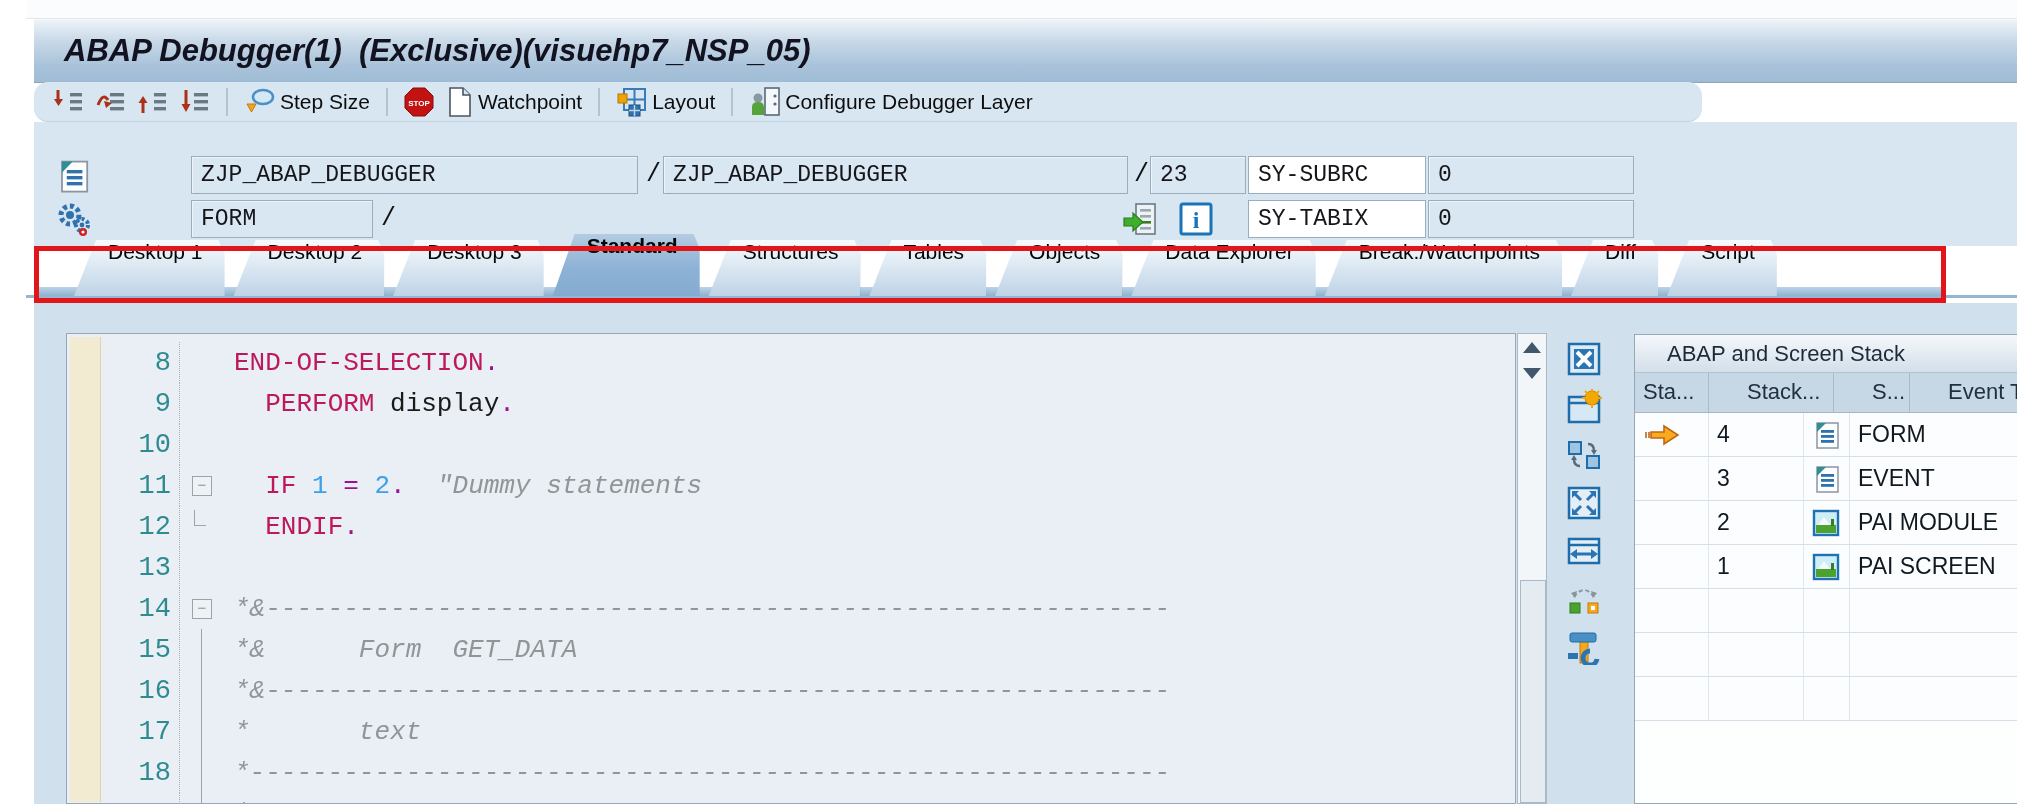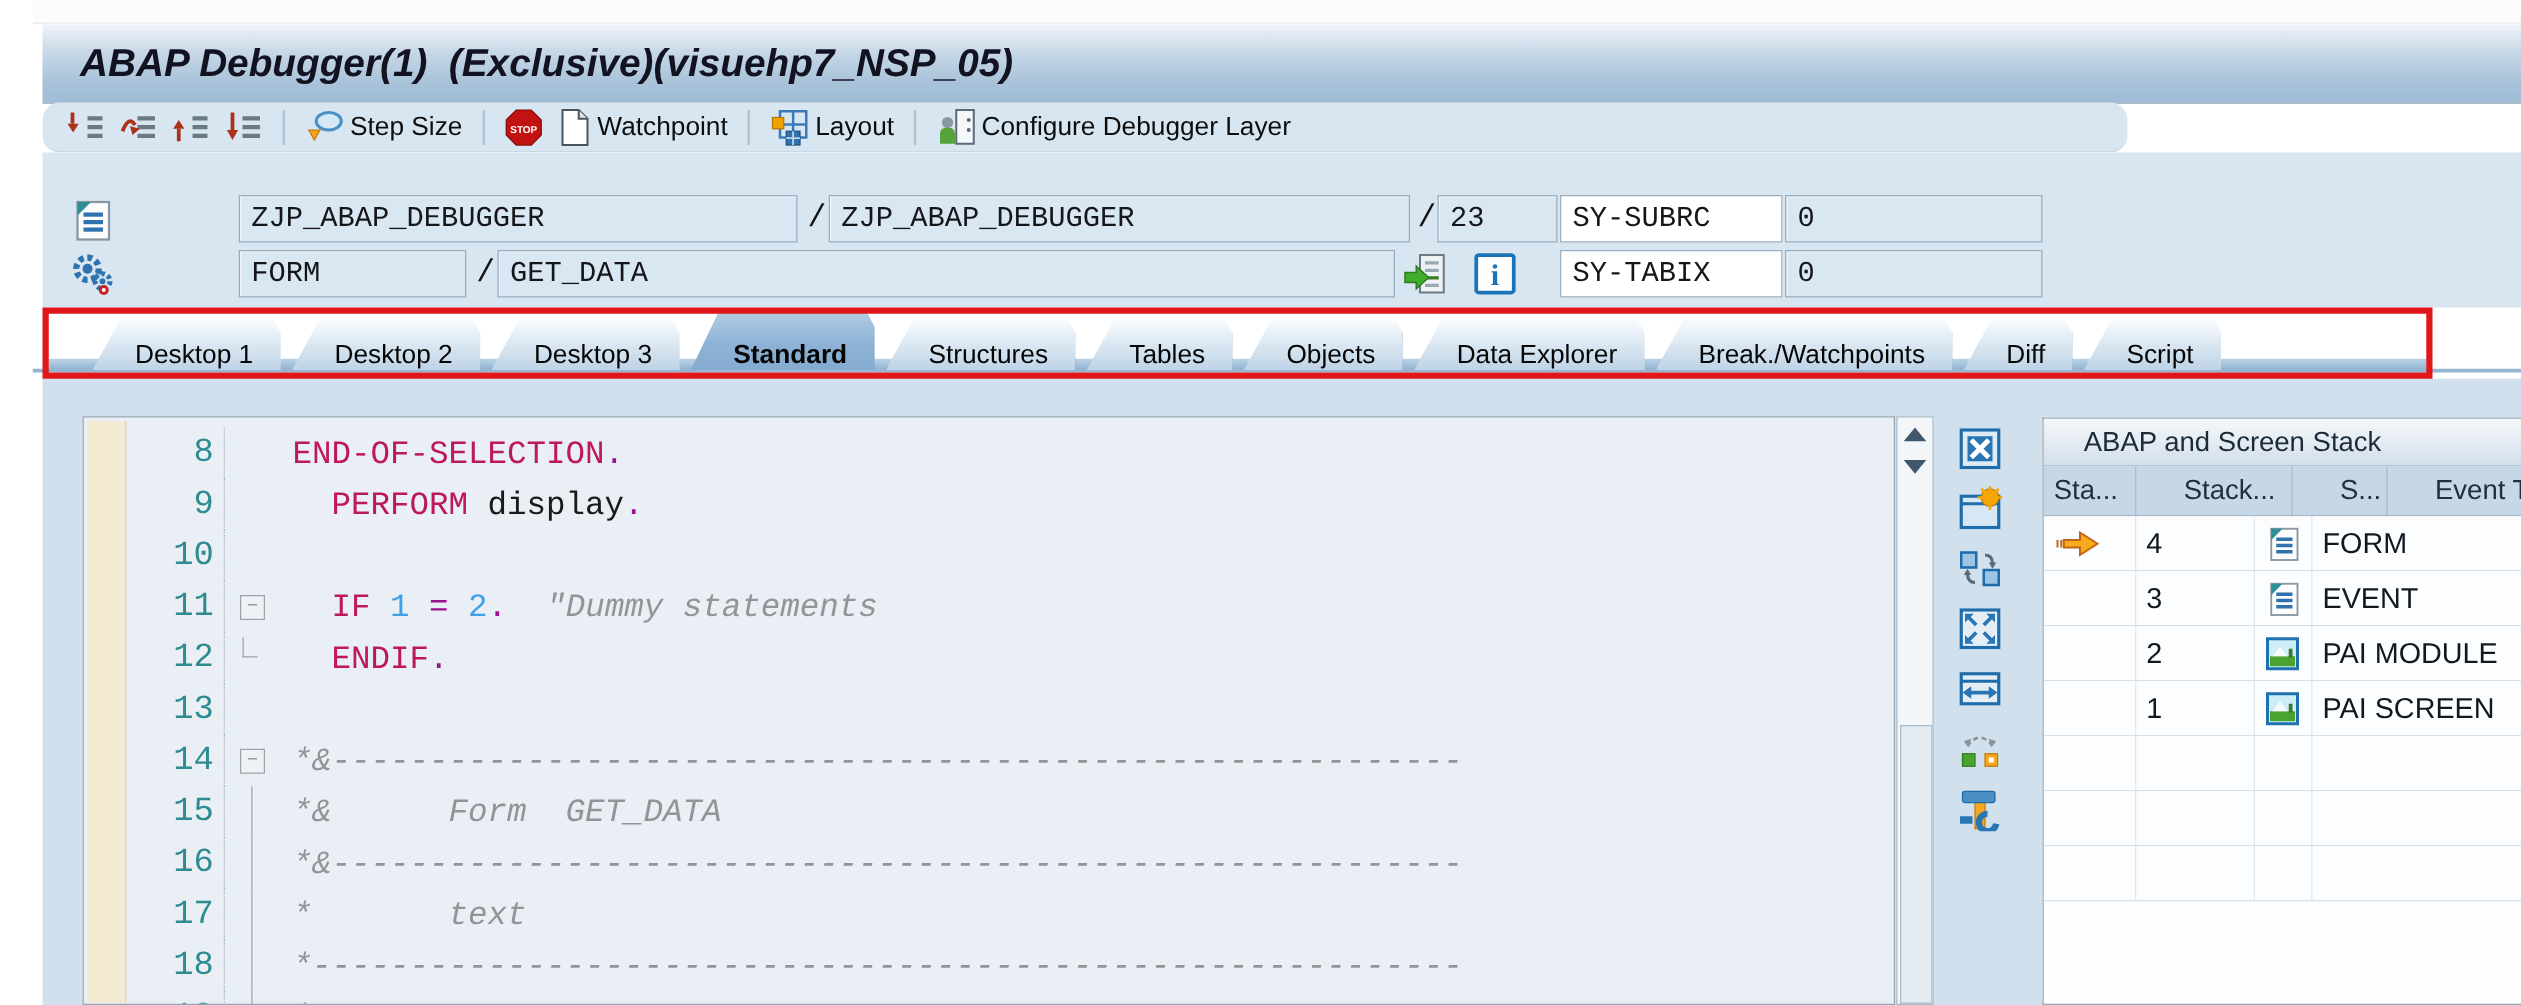--- a/index.html
+++ b/index.html
@@ -30,22 +30,22 @@
     box-shadow:inset 1px 1px 0 rgba(255,255,255,.55);}
   .field.white{background:#ffffff;}
   .slash{position:absolute;font-family:"Liberation Mono",monospace;font-size:25px;color:#111;}
   .ficon{position:absolute;width:36px;height:36px;}
 
   
   .tab-underline{left:0;top:295px;width:2017px;height:3px;background:#96b5d1;z-index:1;}
   .tabstrip-base{left:13px;top:287px;width:1902px;height:9px;
      background:linear-gradient(180deg,#bdd3e6,#8fb2d2);z-index:2;}
   .tabstrip{left:48px;top:250px;height:46px;display:flex;align-items:flex-end;z-index:3;}
-  .tab{position:relative;height:40px;margin-right:9px;padding:0 22px 0 34px;
-    display:flex;align-items:flex-end;font-size:21px;color:#050505;cursor:default;
+  .tab{position:relative;height:40px;margin-right:9px;padding:0 22px 16px 34px;
+    display:flex;align-items:flex-start;font-size:21px;color:#050505;cursor:default;
     background:linear-gradient(180deg,#f8fbfd 0%,#dde9f3 45%,#bed3e6 100%);
     clip-path:polygon(22px 0%,calc(100% - 6px) 0%,100% 25%,100% 100%,0% 100%);
     filter:drop-shadow(0 0 1px #7d96ac);}
   .tab.active{height:46px;background:linear-gradient(180deg,#b3cce2 0%,#8db2d5 55%,#84abd0 100%);font-weight:bold;}
   .redbox{left:8px;top:246px;width:1912px;height:57px;border:5px solid #e0161a;
     box-sizing:border-box;z-index:4;pointer-events:none;}
 
   
   .content-bg{left:8px;top:303px;width:2009px;height:501px;background:#d0e0ed;}
 
@@ -222,21 +222,20 @@
           <circle cx="14" cy="14" r="9" fill="none" stroke="#2f72ae" stroke-width="5" stroke-dasharray="4 3"></circle>
           <circle cx="14" cy="14" r="4" fill="#2f72ae"></circle>
           <circle cx="26" cy="24" r="6" fill="none" stroke="#2f72ae" stroke-width="4" stroke-dasharray="3 2.4"></circle>
           <circle cx="26" cy="24" r="2.4" fill="#2f72ae"></circle>
           <circle cx="27" cy="31" r="4" fill="#cc2222"></circle>
           <circle cx="27" cy="31" r="1.6" fill="#ffffff"></circle>
         </svg>
     </div>
     <div class="field" style="left:157px;top:78px;width:182px">FORM</div>
     <span class="slash" style="left:347px;top:82px">/</span>
-    <div class="field" style="left:364px;top:78px;width:718px">GET_DATA</div>
     <div class="ficon" style="left:1088px;top:79px">
       <svg width="36" height="36" viewBox="0 0 36 36">
           <rect x="14" y="3" width="19" height="30" fill="#eef2f5" stroke="#6a7a86" stroke-width="1.6"></rect>
           <rect x="18" y="8" width="11" height="2.6" fill="#9aa8b2"></rect>
           <rect x="18" y="14" width="11" height="2.6" fill="#9aa8b2"></rect>
           <rect x="18" y="20" width="11" height="2.6" fill="#3d7a28"></rect>
           <rect x="18" y="26" width="11" height="2.6" fill="#9aa8b2"></rect>
           <polygon points="2,17 11,17 11,12 21,21 11,30 11,25 2,25" fill="#3fae2a" stroke="#2c7d1e" stroke-width="1.2"></polygon>
         </svg>
     </div>

